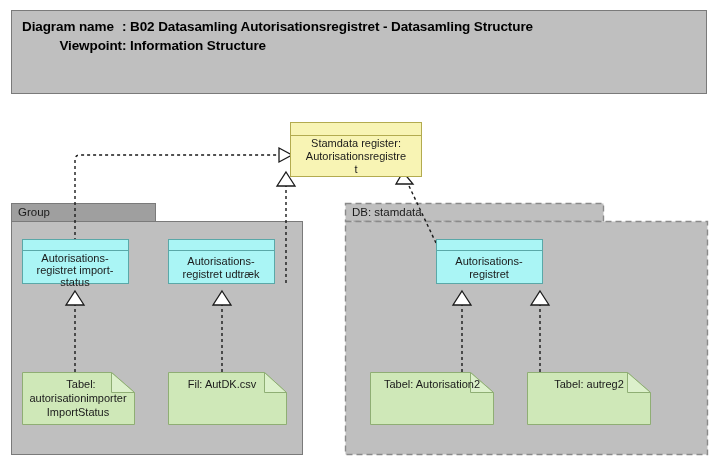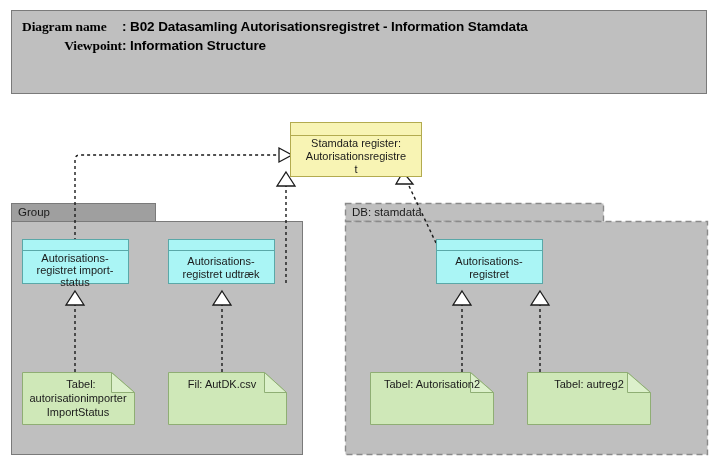--- a/index.html
+++ b/index.html
@@ -30,21 +30,21 @@
     position: absolute;
     left: 10px;
     white-space: pre;
     font-size: 13.5px;
     font-weight: bold;
     color: #000000;
     letter-spacing: -0.1px;
   }
   #title-line-1 { top: 8px; }
   #title-line-2 { top: 27px; text-align: right; }
-  .title-label { display: inline-block; width: 100px; font-family: Liberation Serif, serif; }
+  .title-label { display: inline-block; width: 100px; }
 
   
   #diagram-canvas {
     position: absolute;
     left: 0;
     top: 0;
     width: 719px;
     height: 467px;
   }
 
@@ -60,21 +60,21 @@
     font-size: 11.5px;
     fill: #1a1a1a;
     text-anchor: start;
     dominant-baseline: middle;
   }
 </style>
 </head>
 <body>
 
 <div id="title-block">
-  <div class="title-line" id="title-line-1"><span class="title-label">Diagram name</span><span>: </span><span>B02 Datasamling Autorisationsregistret - Information Stamdata</span></div>
+  <div class="title-line" id="title-line-1"><span class="title-label">Diagram name</span><span>: </span><span>B02 Datasamling Autorisationsregistret - Datasamling Structure</span></div>
   <div class="title-line" id="title-line-2"><span class="title-label">Viewpoint</span><span>: </span><span>Information Structure</span></div>
 </div>
 
 <svg id="diagram-canvas" viewBox="0 0 719 467" xmlns="http://www.w3.org/2000/svg">
 
   <g>
     <rect x="11.5" y="203.5" width="144" height="18" fill="#9f9f9f" stroke="#7a7a7a" stroke-width="1"></rect>
     <rect x="11.5" y="221.5" width="291" height="233" fill="#bfbfbf" stroke="#7a7a7a" stroke-width="1"></rect>
     <text class="group-label" x="18" y="213">Group</text>
   </g>

